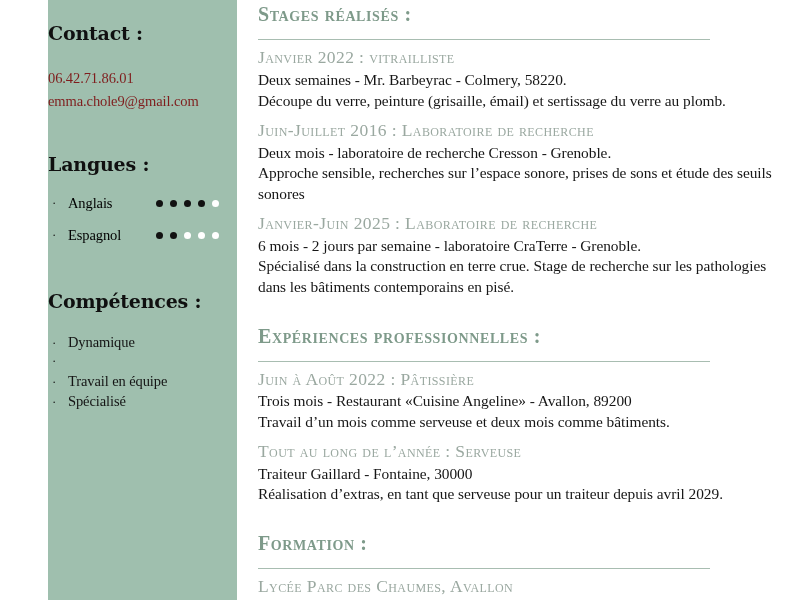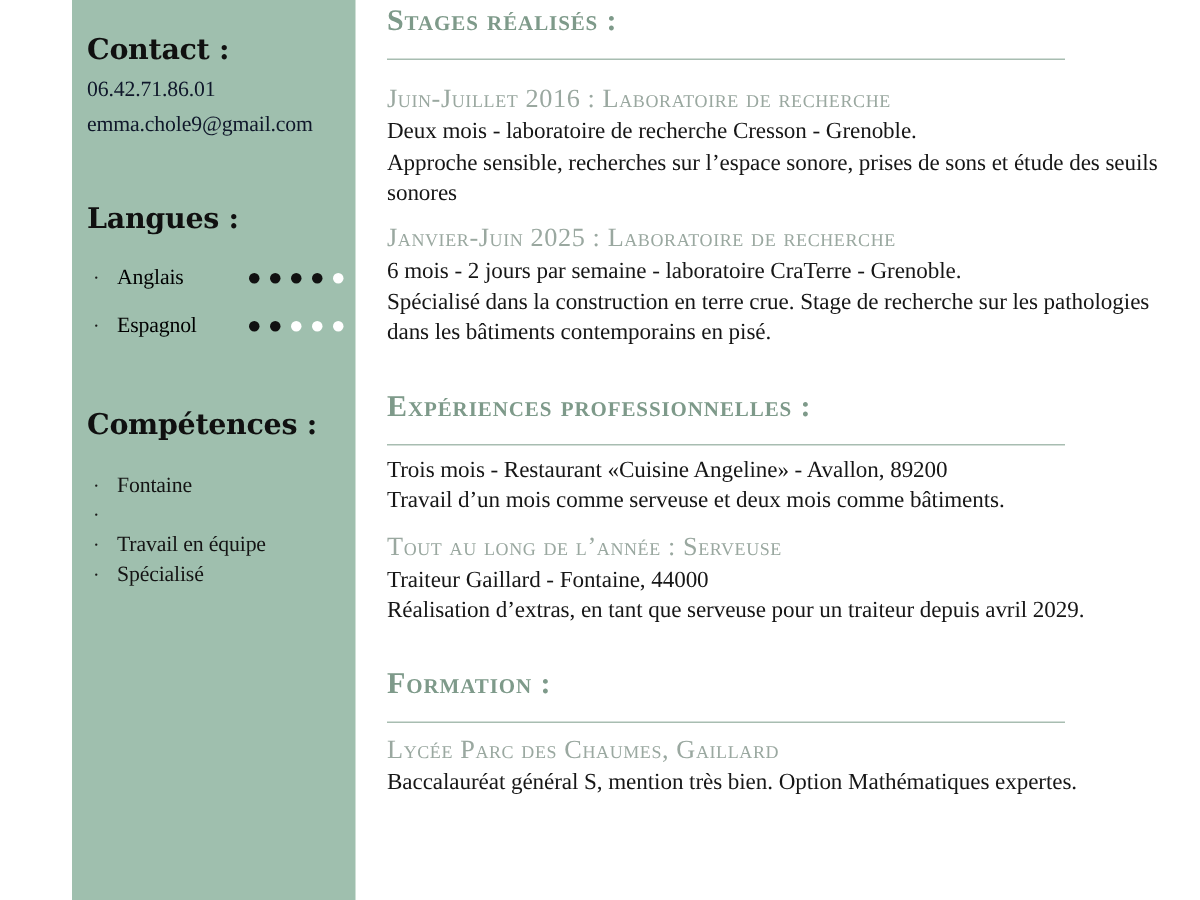--- a/index.html
+++ b/index.html
@@ -28,35 +28,35 @@
     position: absolute;
     left: 48px;
     top: 0;
     width: 189px;
     height: 600px;
     background: #9fbfae;
     box-sizing: border-box;
     padding: 12px 0 0 0;
   }
   .sb-inner {
-    padding: 0 14px 0 10px;
+    padding: 0 14px 0 0;
   }
   .sb-heading {
     font-family: "DejaVu Serif", "Liberation Serif", serif;
     font-weight: bold;
     font-size: 19px;
     color: #101010;
     letter-spacing: -0.2px;
     margin: 11px 0 0 0;
     line-height: 1.1;
   }
   .sb-contact-lines {
-    margin-top: 5px;
+    margin-top: 23px;
     font-size: 14.5px;
-    color: #0f172a;
+    color: #7f1d1d;
     line-height: 1.62;
     letter-spacing: -0.1px;
   }
   .sb-block-gap-lang { margin-top: 40px; }
   .sb-block-gap-comp { margin-top: 47px; }
 
   .lang-list {
     margin-top: 20px;
   }
   .lang-row {
@@ -222,21 +222,21 @@
 
       </div>
 
       <div class="sb-block-gap-comp"></div>
 
       <h2 class="sb-heading">Compétences :</h2>
 
       <div class="skill-list">
           <div class="skill-row">
             <span class="skill-bullet">·</span>
-            <span class="skill-name">Fontaine</span>
+            <span class="skill-name">Dynamique</span>
           </div>
           <div class="skill-row">
             <span class="skill-bullet">·</span>
           </div>
           <div class="skill-row">
             <span class="skill-bullet">·</span>
             <span class="skill-name">Travail en équipe</span>
           </div>
           <div class="skill-row">
             <span class="skill-bullet">·</span>
@@ -244,20 +244,27 @@
           </div>
         </div>
 
     </div>
   </aside>
 
   <main class="main">
       <section class="section clipped-top">
         <h1 class="section-title">Stages réalisés :</h1>
         <div class="section-rule"></div>
+        <div class="entry">
+          <div class="entry-title">Janvier 2022 : vitrailliste</div>
+          <div class="entry-body">
+            <p>Deux semaines - Mr. Barbeyrac - Colmery, 58220.</p>
+            <p>Découpe du verre, peinture (grisaille, émail) et sertissage du verre au plomb.</p>
+          </div>
+        </div>
         <div class="gap-8"></div>
         <div class="entry">
           <div class="entry-title">Juin-Juillet 2016 : Laboratoire de recherche</div>
           <div class="entry-body">
             <p>Deux mois - laboratoire de recherche Cresson - Grenoble.</p>
             <p>Approche sensible, recherches sur l’espace sonore, prises de sons et étude des seuils sonores</p>
           </div>
         </div>
         <div class="gap-8"></div>
         <div class="entry">
@@ -266,40 +273,41 @@
             <p>6 mois - 2 jours par semaine - laboratoire CraTerre - Grenoble.</p>
             <p>Spécialisé dans la construction en terre crue. Stage de recherche sur les pathologies dans les bâtiments contemporains en pisé.</p>
           </div>
         </div>
       </section>
       <div class="gap-14"></div>
       <section class="section">
         <h1 class="section-title">Expériences professionnelles :</h1>
         <div class="section-rule"></div>
         <div class="entry">
+          <div class="entry-title">Juin à Août 2022 : Pâtissière</div>
           <div class="entry-body">
             <p>Trois mois - Restaurant «Cuisine Angeline» - Avallon, 89200</p>
             <p>Travail d’un mois comme serveuse et deux mois comme bâtiments.</p>
           </div>
         </div>
         <div class="gap-8"></div>
         <div class="entry">
           <div class="entry-title">Tout au long de l’année : Serveuse</div>
           <div class="entry-body">
-            <p>Traiteur Gaillard - Fontaine, 44000</p>
+            <p>Traiteur Gaillard - Fontaine, 30000</p>
             <p>Réalisation d’extras, en tant que serveuse pour un traiteur depuis avril 2029.</p>
           </div>
         </div>
       </section>
       <div class="gap-14"></div>
       <section class="section">
         <h1 class="section-title">Formation :</h1>
         <div class="section-rule"></div>
         <div class="entry">
-          <div class="entry-title">Lycée Parc des Chaumes, Gaillard</div>
+          <div class="entry-title">Lycée Parc des Chaumes, Avallon</div>
           <div class="entry-body">
             <p>Baccalauréat général S, mention très bien. Option Mathématiques expertes.</p>
           </div>
         </div>
       </section>
     </main>
 
 </div>
 
 </body></html>

